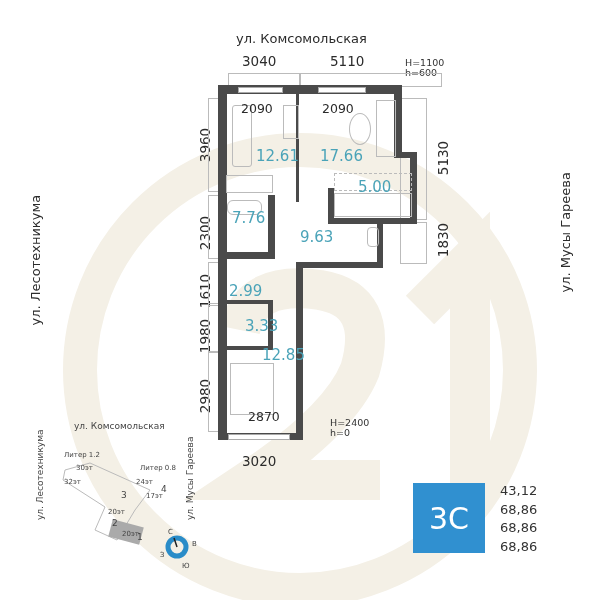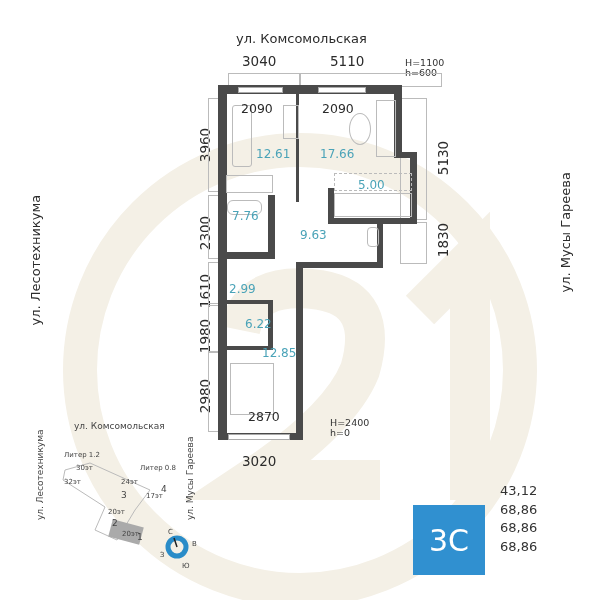--- a/index.html
+++ b/index.html
@@ -3,27 +3,27 @@
 <meta charset="utf-8">
 <style>
   html, body { margin:0; padding:0; }
   body { width:600px; height:600px; background:#ffffff; position:relative; overflow:hidden;
          font-family:"DejaVu Sans", sans-serif; color:#2b2b2b; }
   .abs { position:absolute; }
   .street { font-size:13px; color:#2b2b2b; white-space:nowrap; }
   .dim { font-size:13.5px; color:#2b2b2b; white-space:nowrap; }
   .vert { transform:rotate(-90deg); transform-origin:center center; }
   .hnote { font-size:9.5px; line-height:10px; color:#333; }
-  .area { font-size:12px; color:#4aa3b8; white-space:nowrap; }
+  .area { font-size:15px; color:#4aa3b8; white-space:nowrap; }
   .roomdim { font-size:12.5px; color:#2b2b2b; }
   .wall { position:absolute; background:#4a4a4a; }
   .window { position:absolute; background:#fff; border:1px solid #aaa; }
   .thin { position:absolute; border:1px solid #bbb; background:transparent; }
   .badge { position:absolute; left:413px; top:483px; width:72px; height:70px; background:#3090d0;
-           color:#fff; display:flex; align-items:center; justify-content:center; font-size:30px;margin-top:22px; }
+           color:#fff; display:flex; align-items:center; justify-content:center; font-size:30px; }
   .price { font-size:13px; color:#333; line-height:18.5px; }
   .mini { font-size:7px; color:#444; white-space:nowrap; }
 </style>
 </head>
 <body>
 
 <svg class="abs" style="left:0;top:0" width="600" height="600">
   <circle cx="300" cy="370" r="220" fill="none" stroke="#f4f0e6" stroke-width="34"></circle>
   <path d="M240 330 Q250 280 320 290 Q380 300 360 370 Q340 420 250 480 L380 480" fill="none" stroke="#f4f0e6" stroke-width="40"></path>
   <path d="M420 310 L470 260 L470 500" fill="none" stroke="#f4f0e6" stroke-width="40"></path>
@@ -97,36 +97,36 @@
 <div class="thin" style="left:230px;top:363px;width:42px;height:50px"></div>
 
 <div class="abs roomdim" style="left:241px;top:101px">2090</div>
 <div class="abs area" style="left:256px;top:147px">12.61</div>
 <div class="abs roomdim" style="left:322px;top:101px">2090</div>
 <div class="abs area" style="left:320px;top:147px">17.66</div>
 <div class="abs area" style="left:358px;top:178px">5.00</div>
 <div class="abs area" style="left:232px;top:209px">7.76</div>
 <div class="abs area" style="left:300px;top:228px">9.63</div>
 <div class="abs area" style="left:229px;top:282px">2.99</div>
-<div class="abs area" style="left:245px;top:317px">6.22</div>
+<div class="abs area" style="left:245px;top:317px">3.33</div>
 <div class="abs area" style="left:262px;top:346px">12.85</div>
 <div class="abs roomdim" style="left:248px;top:409px">2870</div>
 
 <div class="abs mini" style="left:74px;top:421px;font-size:9px">ул. Комсомольская</div>
 <div class="abs mini vert" style="left:0px;top:475px;width:80px;text-align:center;font-size:9px">ул. Лесотехникума</div>
 <div class="abs mini vert" style="left:150px;top:475px;width:80px;text-align:center;font-size:9px">ул. Мусы Гареева</div>
 <div class="abs mini" style="left:64px;top:451px">Литер 1.2</div>
 <div class="abs mini" style="left:140px;top:464px">Литер 0.8</div>
 <svg class="abs" style="left:55px;top:455px" width="110" height="95">
   <polygon points="10,15 35,8 95,35 80,55 62,85 40,75 50,52 8,25" fill="none" stroke="#bbb"></polygon>
   <rect x="55" y="68" width="32" height="18" fill="#aaa" transform="rotate(15 71 77)"></rect>
 </svg>
 <div class="abs mini" style="left:76px;top:464px">30эт</div>
 <div class="abs mini" style="left:64px;top:478px">32эт</div>
-<div class="abs mini" style="left:121px;top:478px">24эт</div>
+<div class="abs mini" style="left:136px;top:478px">24эт</div>
 <div class="abs mini" style="left:146px;top:492px">17эт</div>
 <div class="abs mini" style="left:108px;top:508px">20эт</div>
 <div class="abs mini" style="left:122px;top:530px">20эт</div>
 <div class="abs mini" style="left:137px;top:532px;font-size:9px">1</div>
 <div class="abs mini" style="left:112px;top:518px;font-size:9px">2</div>
 <div class="abs mini" style="left:121px;top:490px;font-size:9px">3</div>
 <div class="abs mini" style="left:161px;top:484px;font-size:9px">4</div>
 
 <svg class="abs" style="left:165px;top:535px" width="24" height="24">
   <circle cx="12" cy="12" r="9" fill="none" stroke="#2a8cc8" stroke-width="5"></circle>

